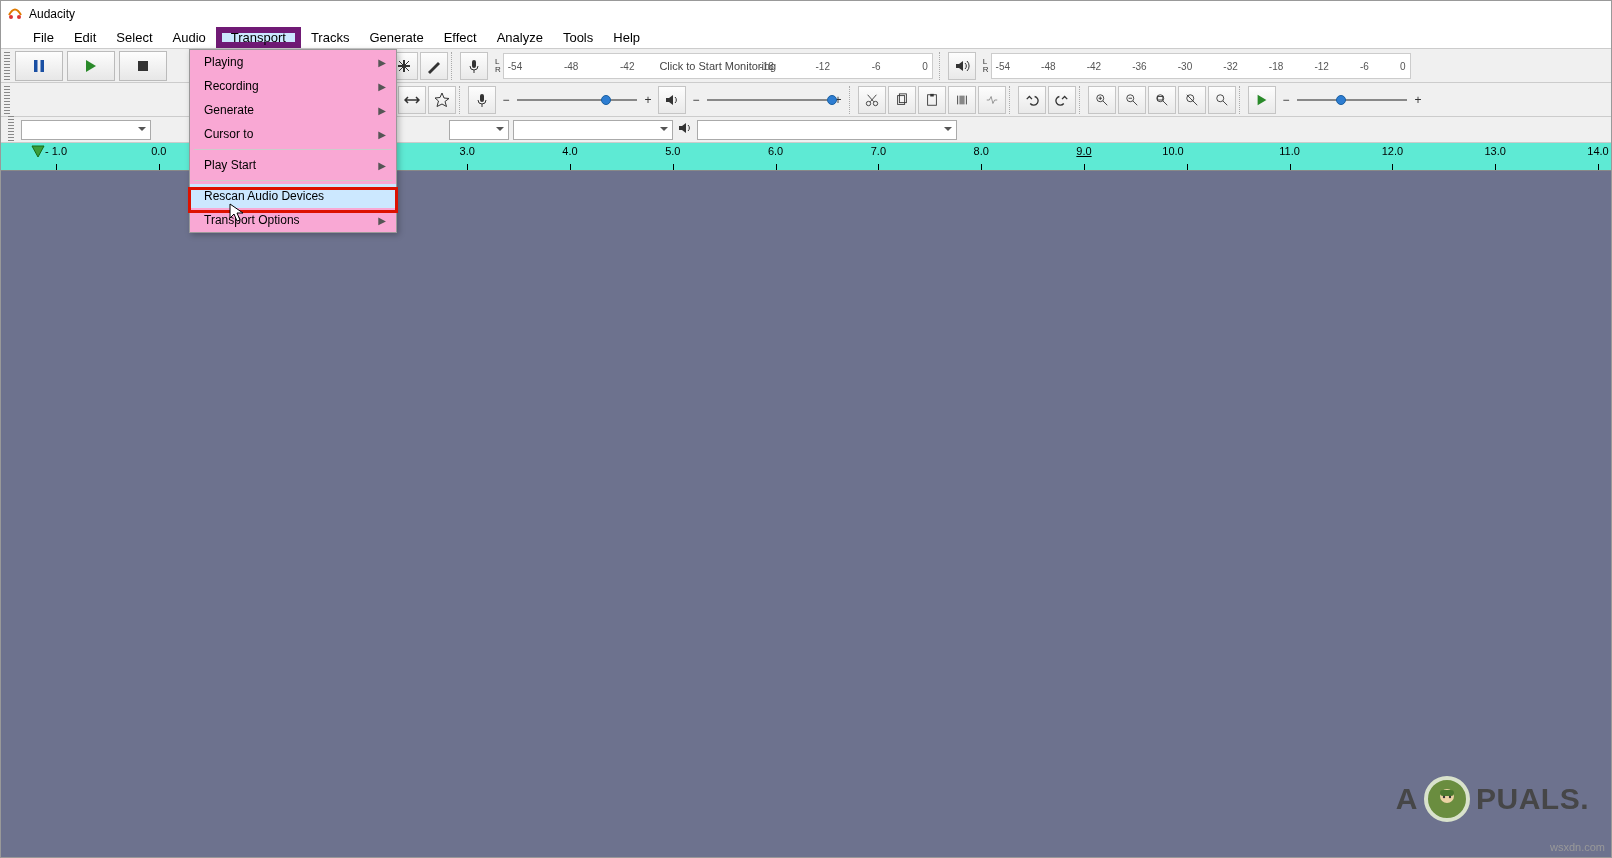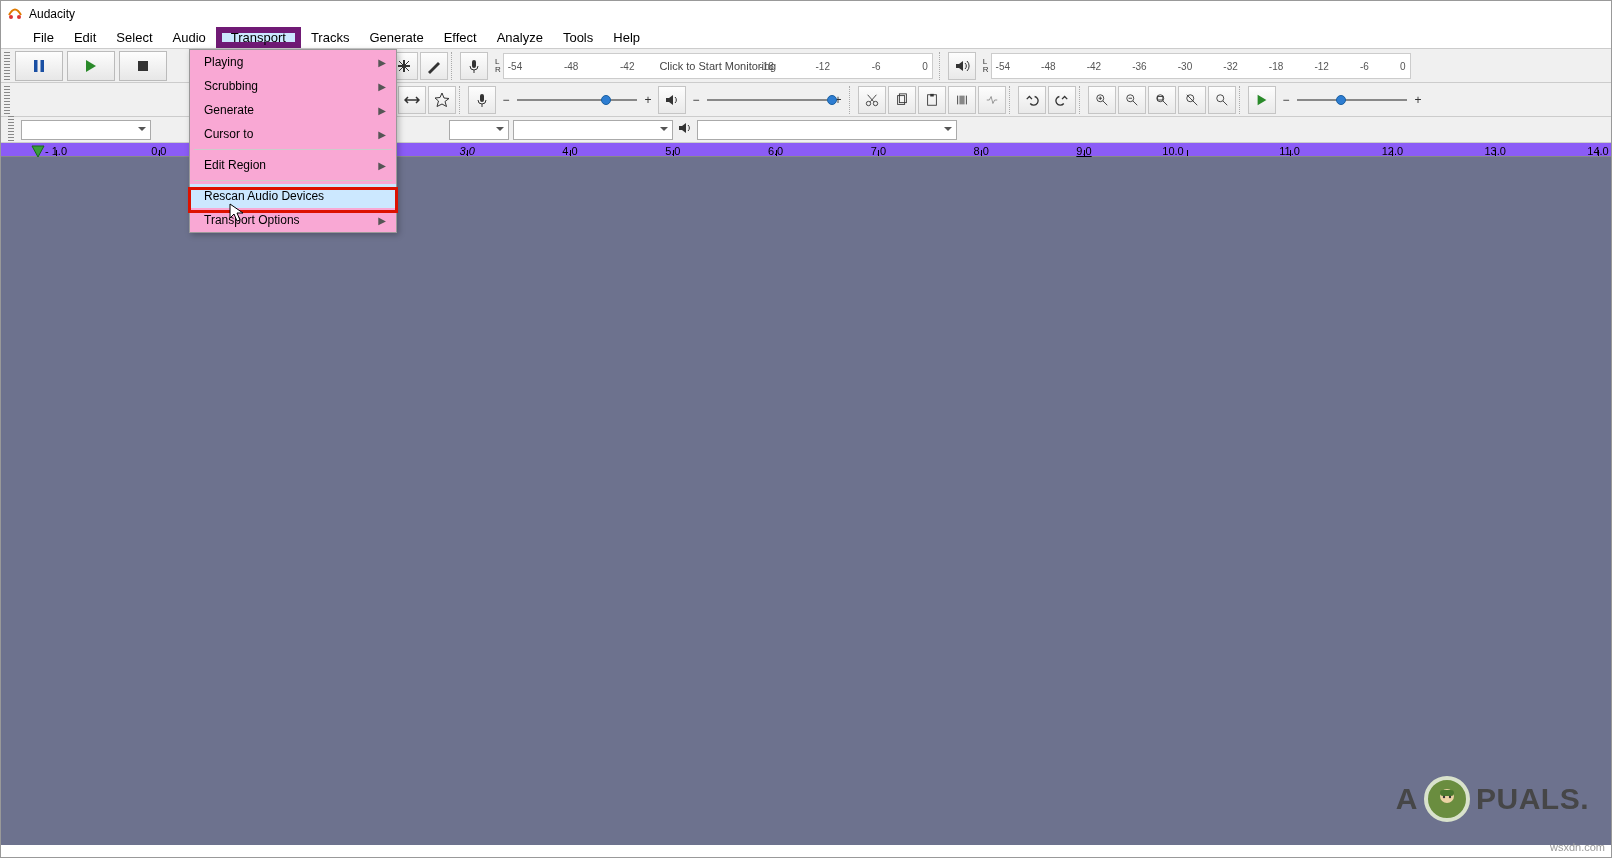--- a/index.html
+++ b/index.html
@@ -44,21 +44,21 @@
 
   
   .combo-row { display:flex; align-items:center; height:26px; background:#f0f0f0; border-bottom:1px solid #ccc; padding:0 4px; gap:4px; }
   .combo { height:20px; border:1px solid #aaa; background:#fff; position:relative; }
   .combo::after { content:""; position:absolute; right:4px; top:6px; border:4px solid transparent; border-top-color:#555; }
   .combo.sm { width:130px; }
   .combo.xl { width:160px; }
   .combo.xxl { width:260px; }
 
   
-  .timeline { height: 14px; background:#8b5cf6; border-bottom:1px solid #888; position:relative; display:flex; align-items:flex-end; }
+  .timeline { height: 28px; background:#5eead4; border-bottom:1px solid #888; position:relative; display:flex; align-items:flex-end; }
   .tl-label { position:absolute; top:2px; font-size:11px; color:#000; transform:translateX(-50%); }
   .tl-tick { position:absolute; bottom:0; width:1px; height:6px; background:#000; }
   .tl-playhead { position:absolute; left:30px; top:2px; }
 
   
   .track-area { background:#6d728e; height: 688px; }
 
   
   .dropdown { position:absolute; top:48px; left:188px; width:208px; background:#f9a8d4; border:1px solid #999; box-shadow:2px 2px 6px rgba(0,0,0,0.25); z-index:100; }
   .dd-item { height:24px; display:flex; align-items:center; justify-content:space-between; padding:0 10px 0 14px; font-size:12px; color:#000; }
@@ -346,21 +346,21 @@
   <div id="tl-inner" style="position:absolute; inset:0;">
       <div class="tl-tick" style="left: 55px;"></div>
       <div class="tl-label" style="left: 55px;">- 1.0</div>
       <div class="tl-tick" style="left: 157.8px;"></div>
       <div class="tl-label" style="left: 157.8px;">0.0</div>
       <div class="tl-tick" style="left: 260.6px;"></div>
       <div class="tl-label" style="left: 260.6px;">1.0</div>
       <div class="tl-tick" style="left: 363.4px;"></div>
       <div class="tl-label" style="left: 363.4px;">2.0</div>
       <div class="tl-tick" style="left: 466.2px;"></div>
-      <div class="tl-label" style="left: 466.2px; font-style: italic;">3.0</div>
+      <div class="tl-label" style="left: 466.2px;">3.0</div>
       <div class="tl-tick" style="left: 569px;"></div>
       <div class="tl-label" style="left: 569px;">4.0</div>
       <div class="tl-tick" style="left: 671.8px;"></div>
       <div class="tl-label" style="left: 671.8px;">5.0</div>
       <div class="tl-tick" style="left: 774.6px;"></div>
       <div class="tl-label" style="left: 774.6px;">6.0</div>
       <div class="tl-tick" style="left: 877.4px;"></div>
       <div class="tl-label" style="left: 877.4px;">7.0</div>
       <div class="tl-tick" style="left: 980.2px;"></div>
       <div class="tl-label" style="left: 980.2px;">8.0</div>
@@ -380,34 +380,34 @@
 </div>
 
 <div class="track-area"></div>
 
 <div class="dropdown">
   <div class="dd-item">
       <span>Playing</span>
       <span class="arrow">▶</span>
     </div>
   <div class="dd-item">
-      <span>Scrubbing</span>
+      <span>Recording</span>
       <span class="arrow">▶</span>
     </div>
   <div class="dd-item">
       <span>Generate</span>
       <span class="arrow">▶</span>
     </div>
   <div class="dd-item">
       <span>Cursor to</span>
       <span class="arrow">▶</span>
     </div>
   <div class="dd-sep"></div>
   <div class="dd-item">
-      <span>Edit Region</span>
+      <span>Play Start</span>
       <span class="arrow">▶</span>
     </div>
   <div class="dd-sep"></div>
   <div class="dd-item highlighted">
       <span>Rescan Audio Devices</span>
     </div>
   <div class="dd-item">
       <span>Transport Options</span>
       <span class="arrow">▶</span>
     </div>

